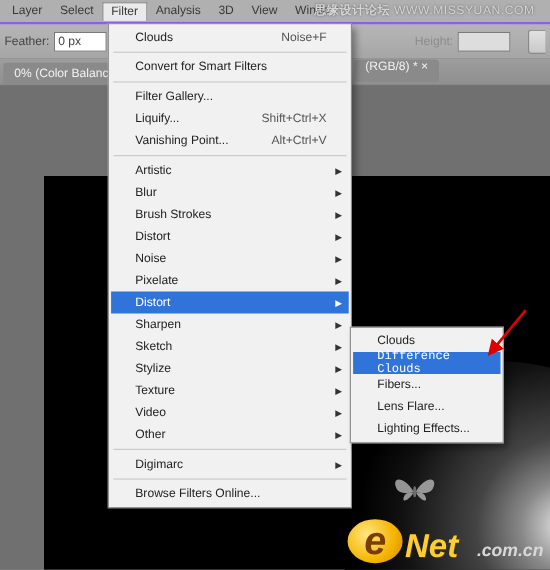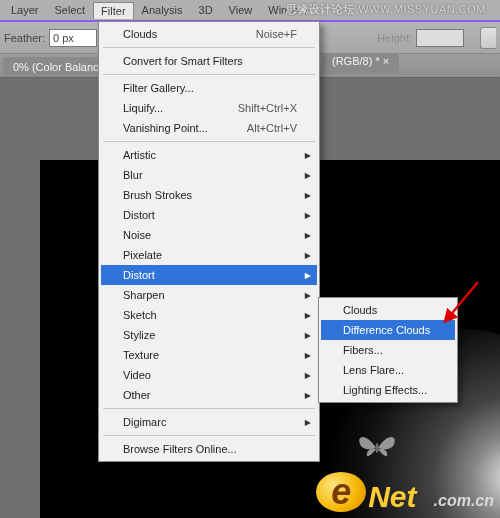--- a/index.html
+++ b/index.html
@@ -21,21 +21,21 @@
   .canvas .glow { position:absolute; right:-110px; bottom:-60px; width:320px; height:250px; border-radius:50%; background:radial-gradient(circle at 70% 60%, #ddd 2%, #888 15%, #444 30%, #111 55%, #000 70%); }
   .dropdown { position:absolute; left:98px; top:21px; width:222px; background:#f1f1f1; border:1px solid #8a8a8a; box-shadow:4px 4px 6px rgba(0,0,0,0.35); z-index:10; padding:2px; }
   .dropdown .row { height:20px; display:flex; align-items:center; padding:0 20px 0 22px; color:#222; position:relative; }
   .dropdown .row.hastail::after { content:"▶"; position:absolute; right:6px; font-size:8px; color:#333; }
   .dropdown .row.hi { background:#3074d9; color:#fff; }
   .dropdown .row.hi::after { color:#fff; }
   .dropdown .row .sc { position:absolute; right:20px; color:#555; }
   .dropdown hr { border:none; border-top:1px solid #c7c7c7; margin:3px 2px; }
   .submenu { position:absolute; left:318px; top:297px; width:140px; background:#f1f1f1; border:1px solid #8a8a8a; box-shadow:4px 4px 6px rgba(0,0,0,0.35); z-index:11; padding:2px; }
   .submenu .row { height:20px; display:flex; align-items:center; padding:0 10px 0 22px; color:#222; }
-  .submenu .row.hi { background:#3074d9; color:#fff; }
+  .submenu .row.hi { background:#3074d9; color:#fff;font-family:Liberation Mono, monospace; }
   .arrow { position:absolute; left:440px; top:278px; z-index:15; }
   .arrow svg { display:block; }
   .wm1 { position:absolute; right:14px; top:2px; font-size:11px; color:#d6d6d6; text-shadow:0 0 2px #555; z-index:20; letter-spacing:0.5px; }
   .wm1 .cn { font-family:"SimHei","Microsoft YaHei",sans-serif; font-weight:bold; }
   .logo { position:absolute; right:6px; bottom:6px; z-index:20; display:flex; align-items:flex-end; }
   .logo .ebox .e { font: 700 36px/1 Arial; width:50px; height:40px; border-radius:50%; background:radial-gradient(circle at 35% 35%, #ffe680, #f4b400 60%, #d08800); display:flex; align-items:center; justify-content:center; color:#7a3c00; font-style:italic;}
   .logo .net { font: italic 700 30px/1 Arial; color:#ffcc33; margin-left:2px; text-shadow:1px 1px 1px #333; }
   .logo .com { font: italic 700 16px/1 Arial; color:#d8d8d8; margin-left:17px; margin-bottom:3px; }
   .bfly { position:absolute; right:100px; bottom:54px; z-index:20; opacity:0.85; }
 </style>

